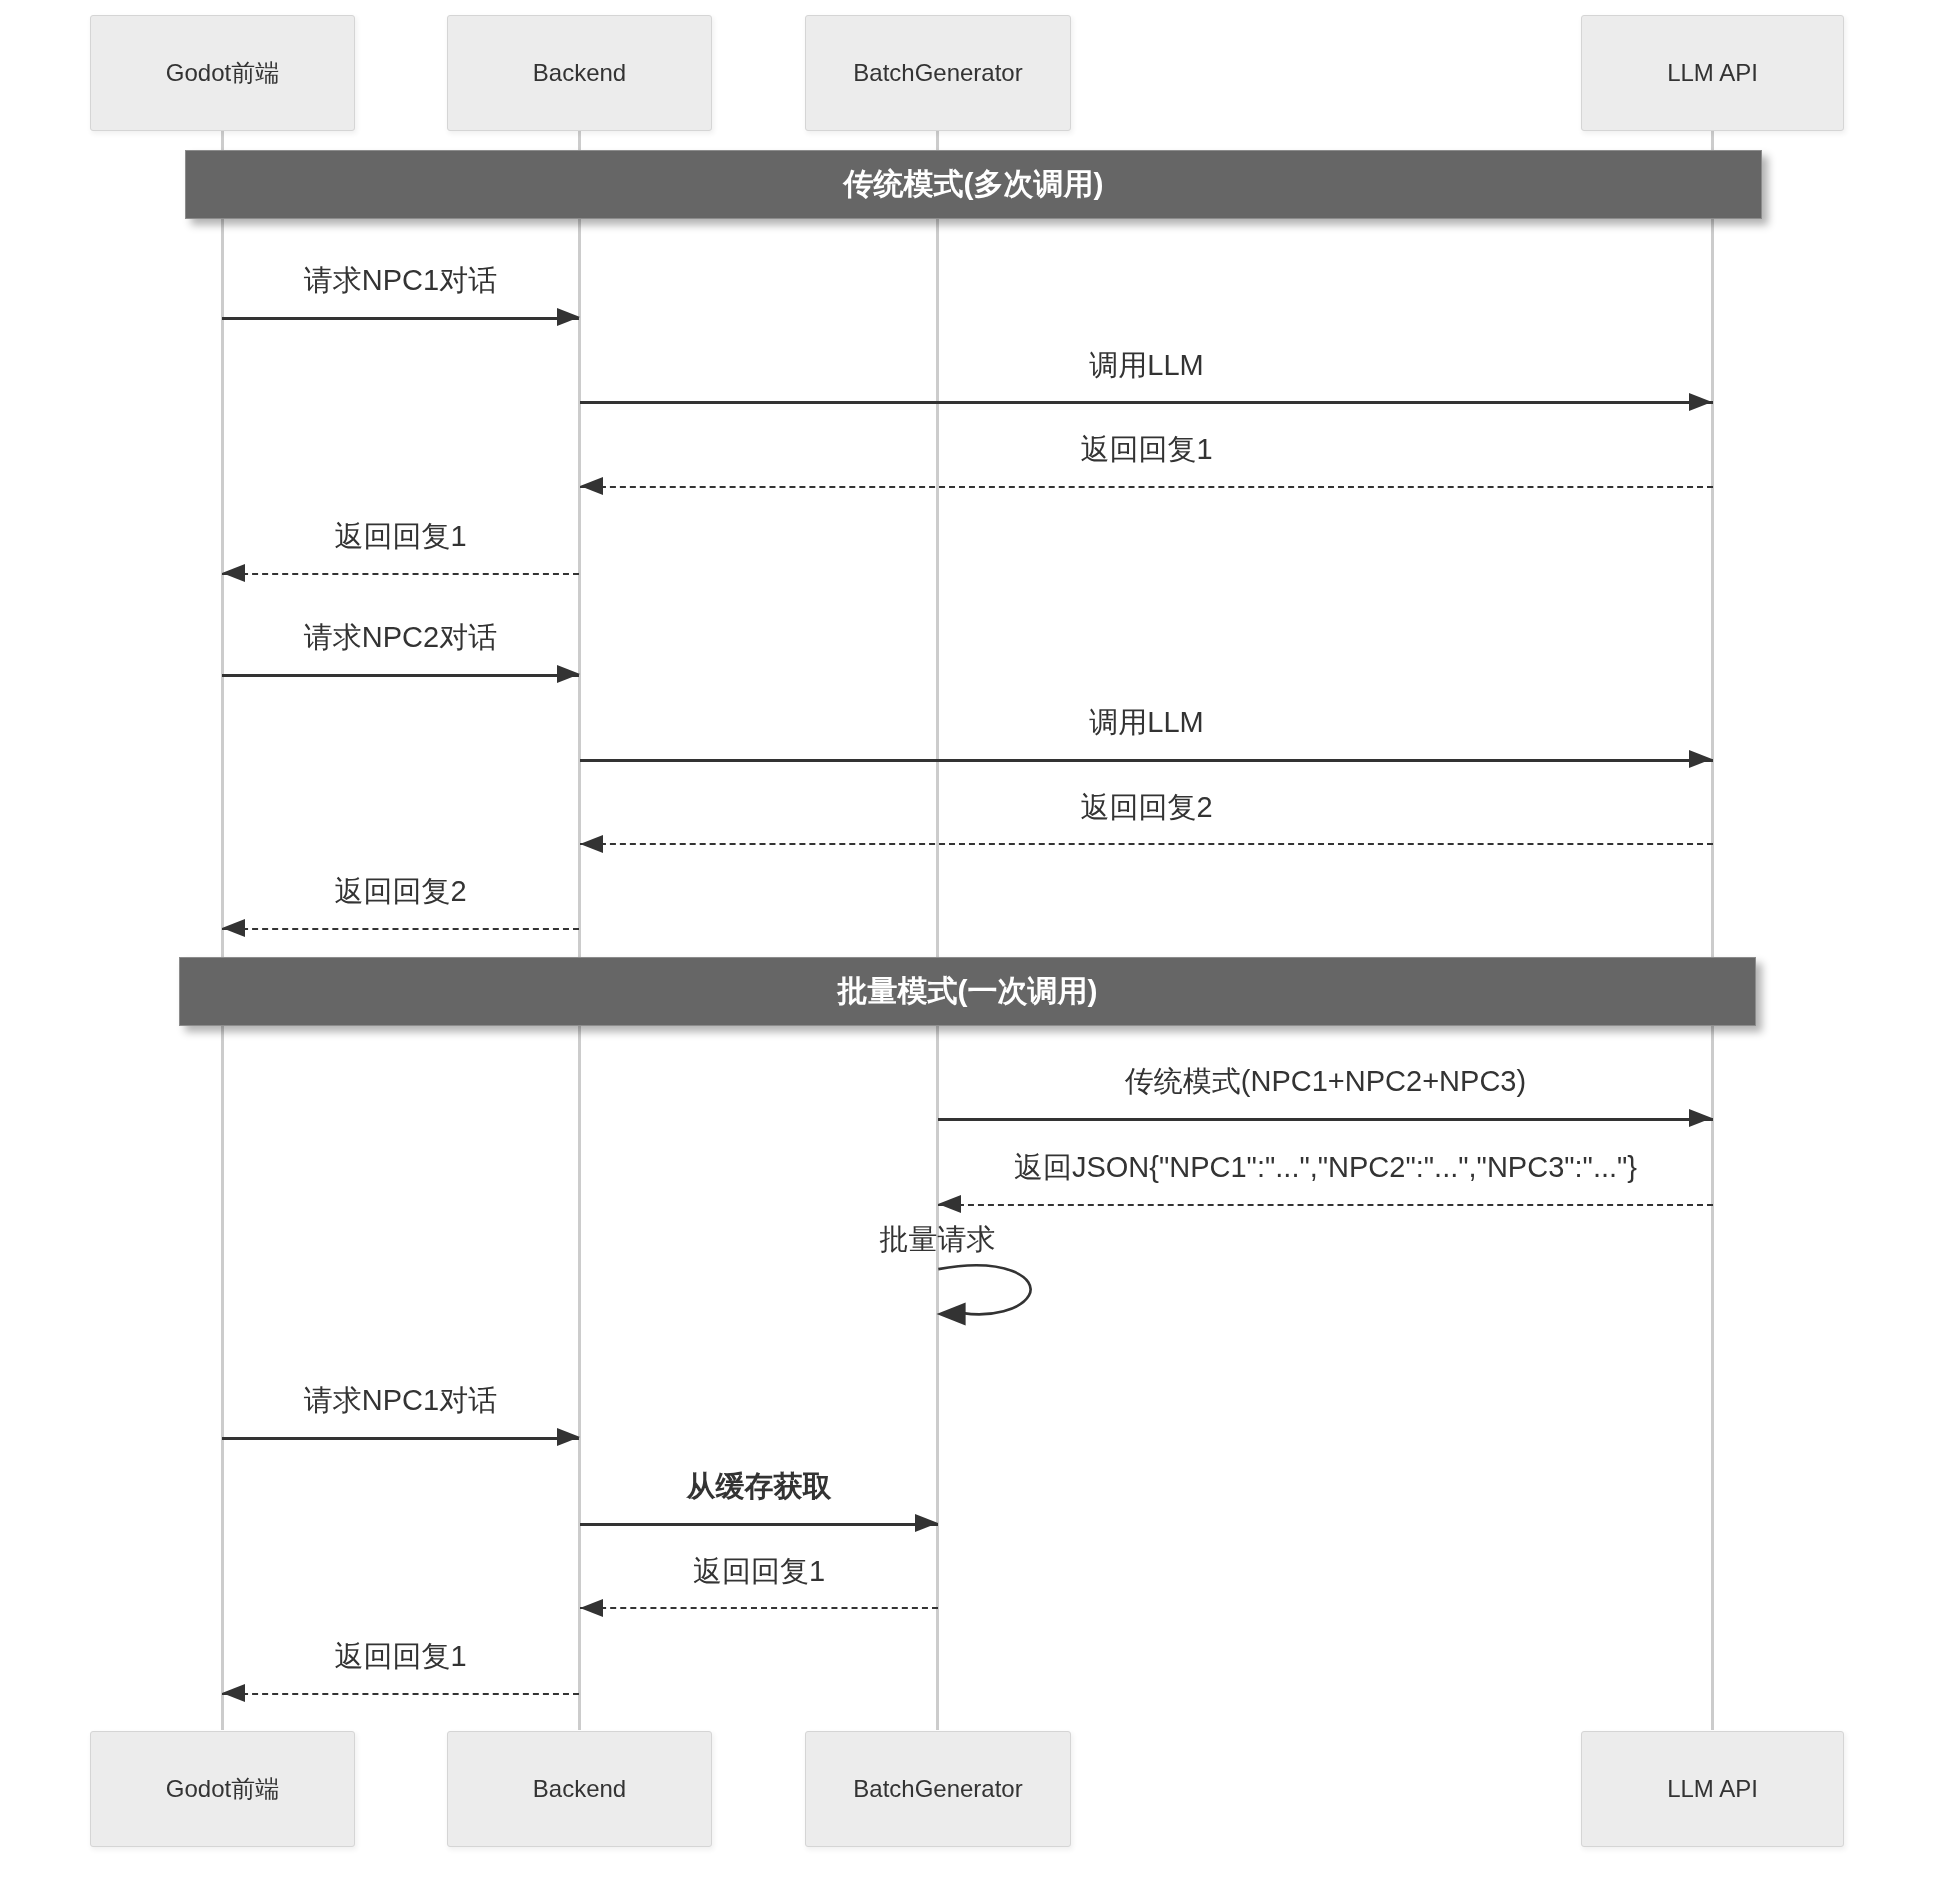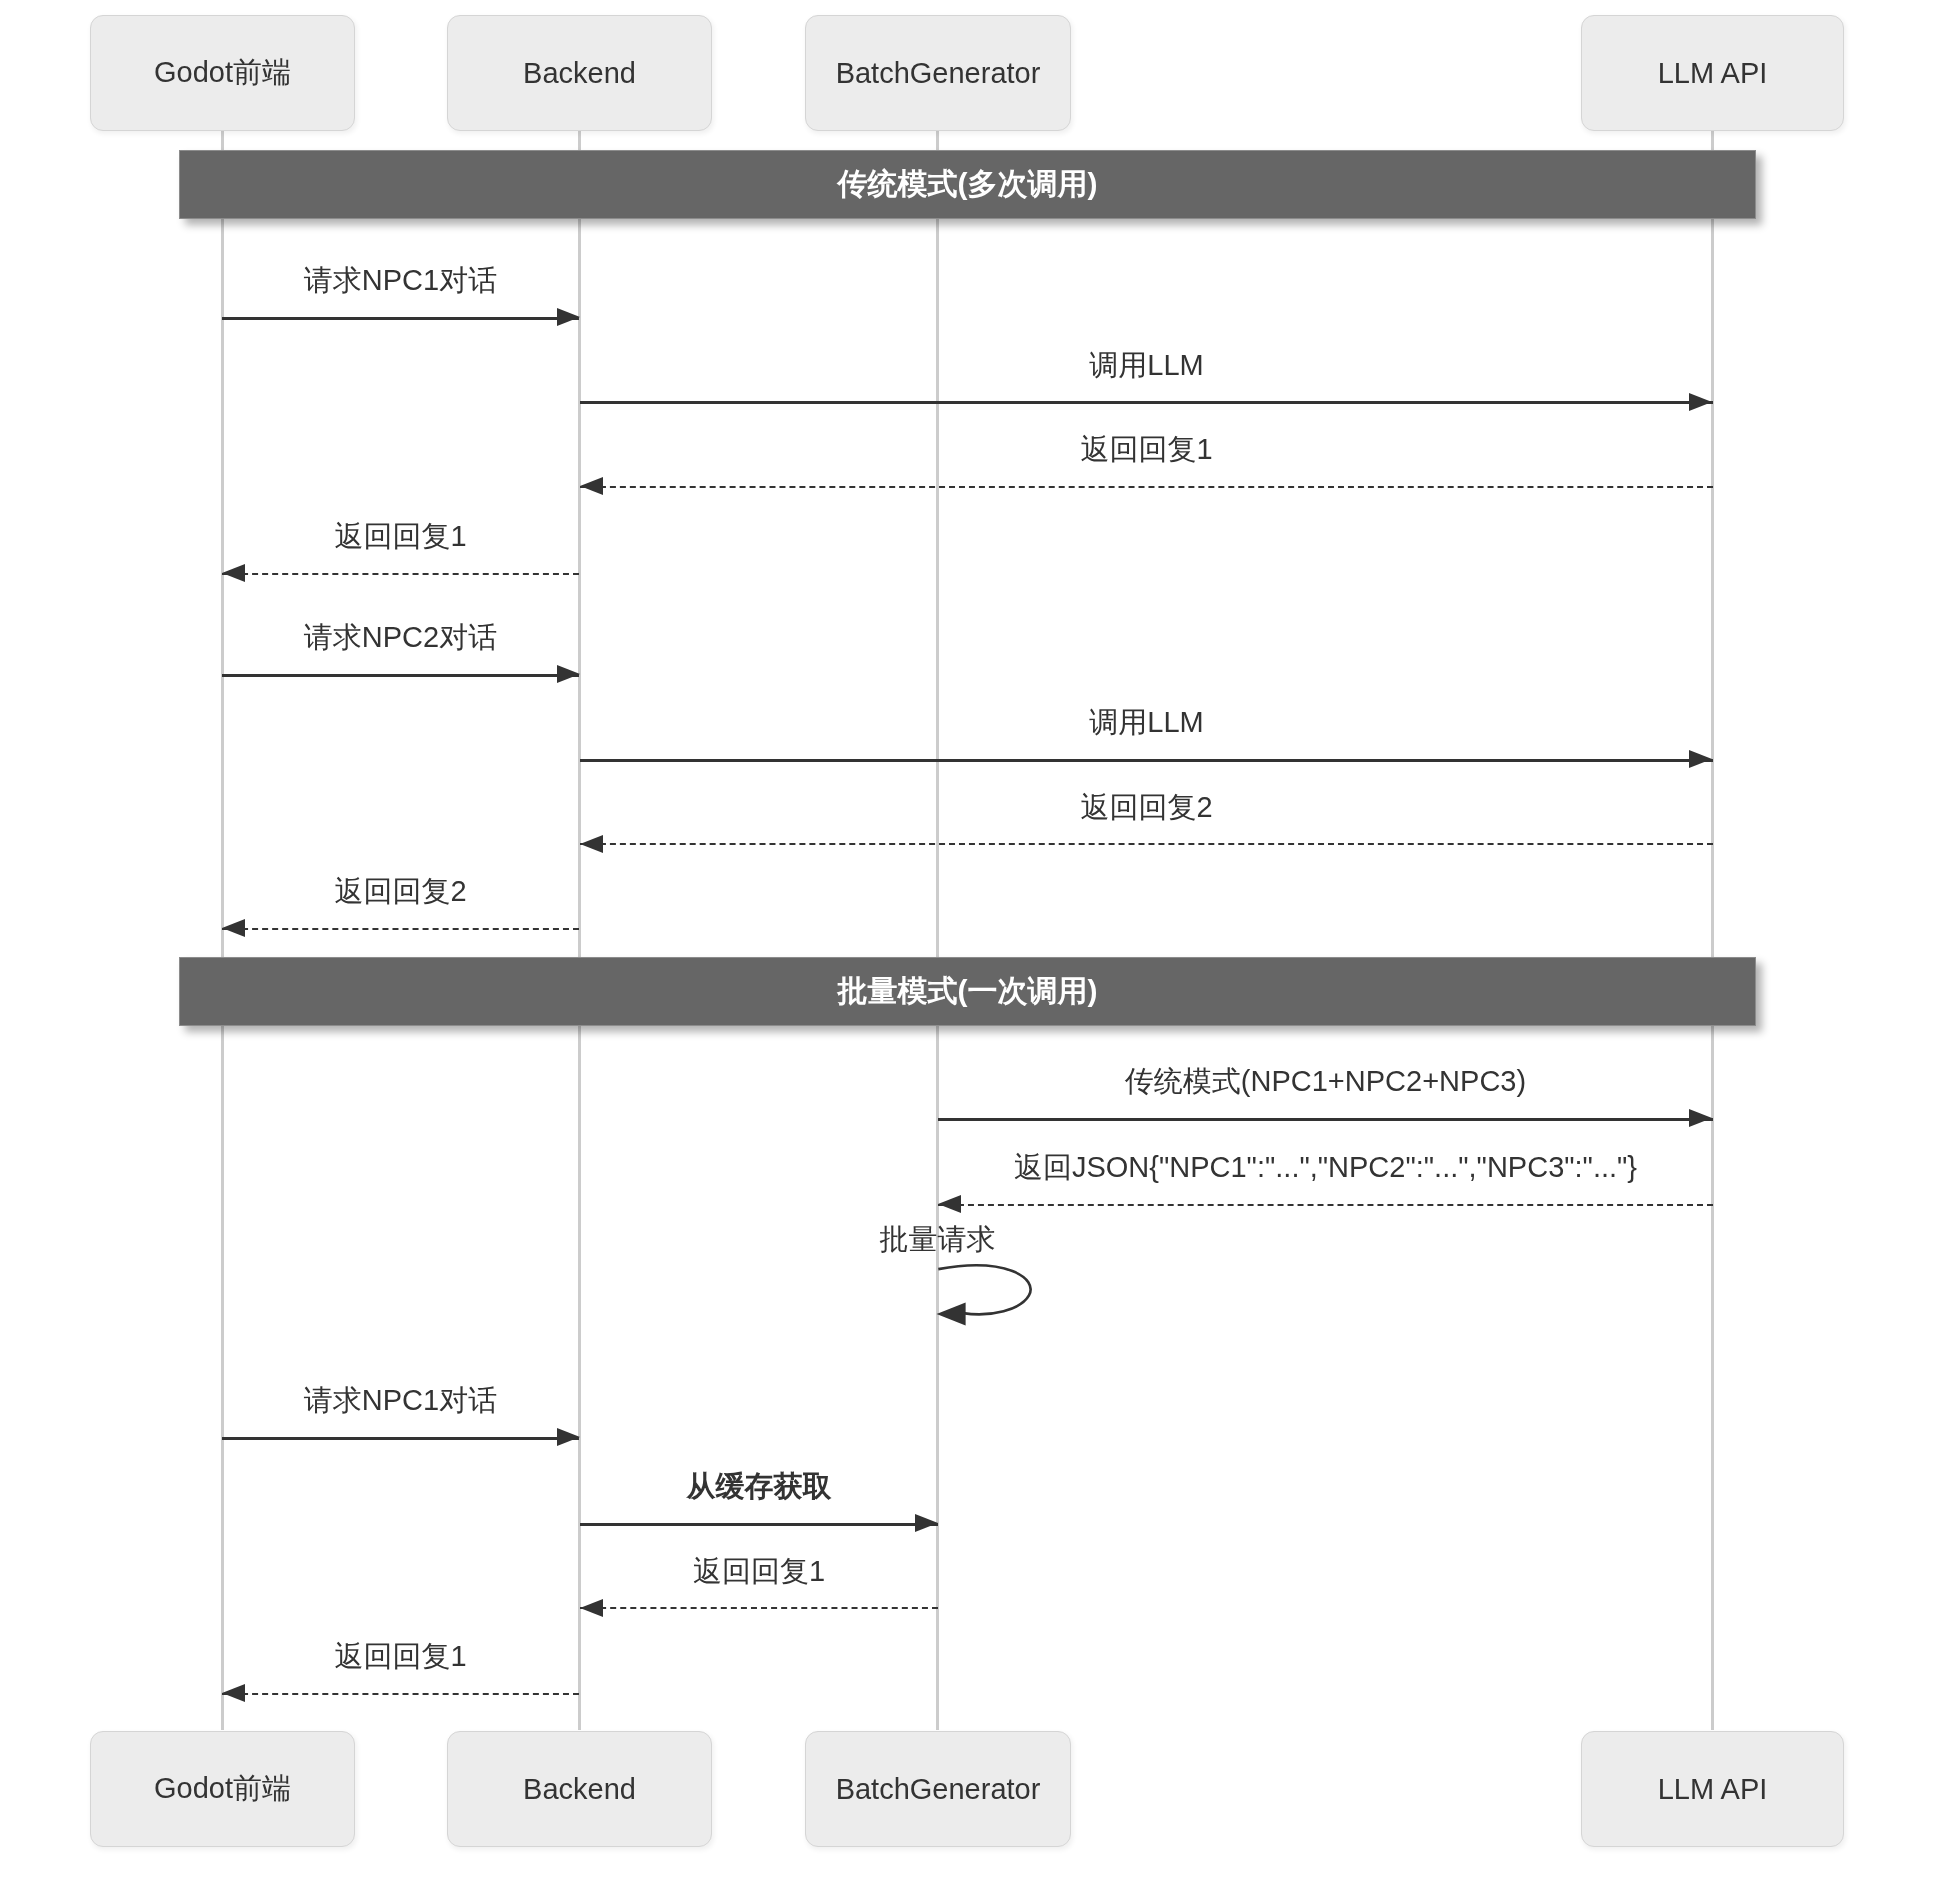--- a/index.html
+++ b/index.html
@@ -20,24 +20,24 @@
     overflow:hidden;
   }
   .lifeline{
     position:absolute;top:131px;height:1599px;width:2.6px;
     background:var(--lifeline);
   }
   .actor{
     position:absolute;height:116px;
     background:var(--actor-fill);
     border:1.8px solid var(--actor-border);
-    border-radius:13px;
+    border-radius:3px;
     box-sizing:border-box;
     display:flex;align-items:center;justify-content:center;
-    font-size:29px;color:var(--ink);
+    font-size:24px;color:var(--ink);
     box-shadow:1.8px 2.6px 5.3px rgba(0,0,0,0.06);
   }
   .section-bar{
     position:absolute;left:179px;width:1577px;height:69px;
     background:var(--bar);
     border:1.8px solid #8c8c8c;
     box-sizing:border-box;
     display:flex;align-items:center;justify-content:center;
     font-size:30px;font-weight:bold;color:var(--bar-text);
     box-shadow:6.2px 6.2px 8px rgba(0,0,0,0.30);
@@ -71,21 +71,21 @@
   <div class="lifeline" style="left:221px;"></div>
   <div class="lifeline" style="left:578px;"></div>
   <div class="lifeline" style="left:936px;"></div>
   <div class="lifeline" style="left:1711px;"></div>
 
   <div class="actor" style="left:90px;top:15px;width:265px;">Godot前端</div>
   <div class="actor" style="left:447px;top:15px;width:265px;">Backend</div>
   <div class="actor" style="left:805px;top:15px;width:266px;">BatchGenerator</div>
   <div class="actor" style="left:1581px;top:15px;width:263px;">LLM API</div>
 
-  <div class="section-bar" style="top:150px;">传统模式(多次调用)</div>
+  <div class="section-bar" style="top:150px;margin-left:6px;">传统模式(多次调用)</div>
   <div class="section-bar" style="top:957px;">批量模式(一次调用)</div>
 
   <div class="m-label" style="left:222px;width:357px;top:263px;">请求NPC1对话</div>
   <div class="m-line solid" style="left:222px;width:357px;top:317px;"></div>
   <div class="arr-r" style="left:557px;top:308px;"></div>
 
   <div class="m-label" style="left:580px;width:1133px;top:348px;">调用LLM</div>
   <div class="m-line solid" style="left:580px;width:1133px;top:401px;"></div>
   <div class="arr-r" style="left:1689px;top:393px;"></div>
 

